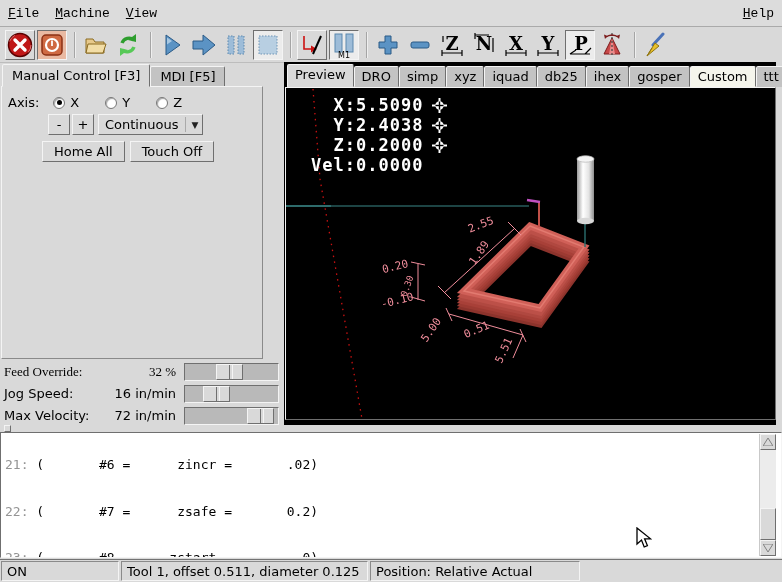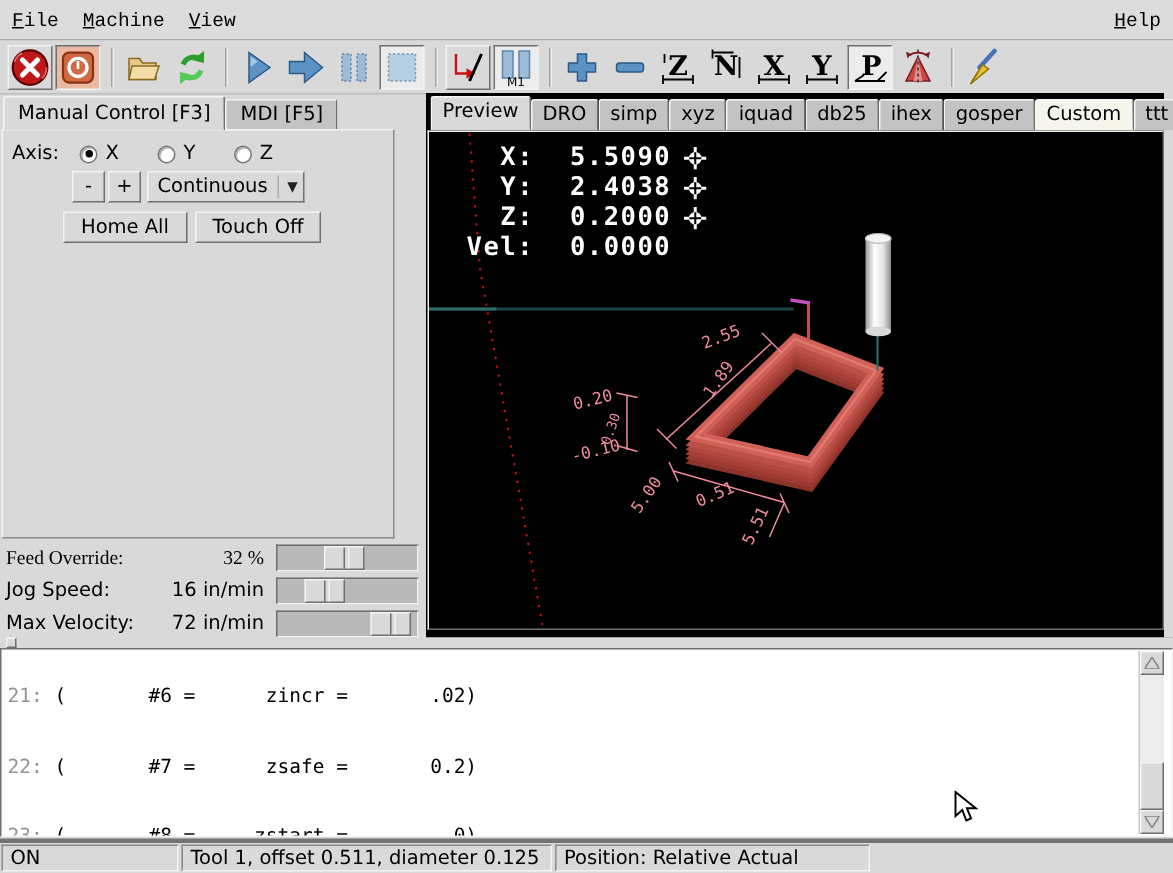--- a/index.html
+++ b/index.html
@@ -61,21 +61,21 @@
   .rp-tabrow .tab { padding:2px 7px 3px 7px; }
   .canvas { position:absolute; left:1px; top:25px; width:491px; height:333px; background:#000;
             border:1px solid; border-color:#f4f4f4 #6f6f6f #6f6f6f #f4f4f4; overflow:hidden; }
   .canvas-inner { position:absolute; left:0; top:0; width:489px; height:331px; }
   .rp-right-edge { position:absolute; right:0; top:0; width:6px; height:363px; background:#d9d9d9; }
 
   .dro { position:absolute; left:14px; top:7px; font-family:"DejaVu Sans Mono", monospace;
          font-weight:bold; font-size:17px; line-height:20px; color:#fff; letter-spacing:1px; }
   .dro-line { display:flex; align-items:center; height:20px; }
   .dro-label { display:inline-block; width:56px; text-align:right; }
-  .dro-value { display:inline-block; margin-left:24px; }
+  .dro-value { display:inline-block; }
   .dro-line svg { margin-left:9px; }
 
   
   .sash { position:absolute; left:0; top:425px; width:782px; height:7px; background:#d9d9d9; }
   .sash-grip { position:absolute; left:4px; top:0px; width:7px; height:7px; }
 
   
   .gcode-area { position:absolute; left:0; top:432px; width:782px; height:126px; background:#fff;
                 border:1px solid; border-color:#6f6f6f #f4f4f4 #f4f4f4 #6f6f6f; overflow:hidden; }
   .gcode-text { position:absolute; left:4px; top:-7px; font-family:"DejaVu Sans Mono", monospace;
@@ -83,21 +83,21 @@
   .gl { display:flex; }
   .gl .num { color:#949494; }
   .gl .txt { color:#000; }
   .vscroll { position:absolute; right:5px; top:1px; width:17px; height:122px; background:#ececec;
              border-left:1px solid #c9c9c9; }
   .sb-btn { position:absolute; left:0; width:16px; height:16px; display:flex; align-items:center; justify-content:center; }
   .sb-thumb { position:absolute; left:0; top:74px; width:16px; height:32px; }
 
   
   .statusbar { position:absolute; left:0; top:559px; width:782px; height:23px; background:#d9d9d9;
-               border-top:3px solid #737373; display:flex; align-items:stretch; padding:1px 1px; }
+               border-top:1px solid #737373; display:flex; align-items:stretch; padding:1px 1px; }
   .status-cell { border:1px solid; border-color:#8a8a8a #f4f4f4 #f4f4f4 #8a8a8a; background:#d9d9d9;
                  display:flex; align-items:center; padding:0 5px; margin-right:2px; }
 
   .cursor { position:absolute; left:636px; top:527px; z-index:99; pointer-events:none; }
 </style>
 </head>
 <body>
 
 <div class="menubar">
   <span class="menu-item">File</span>

